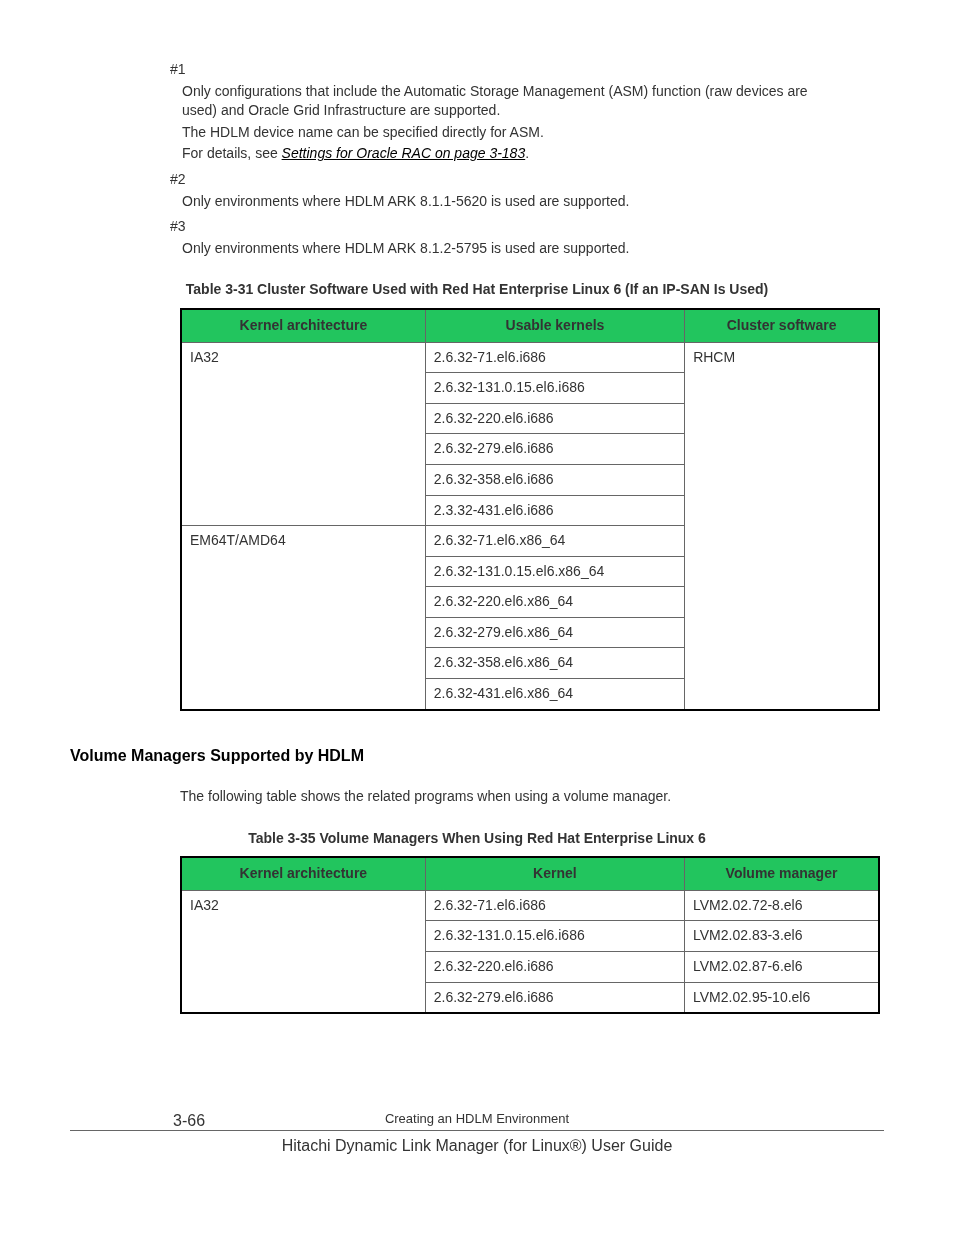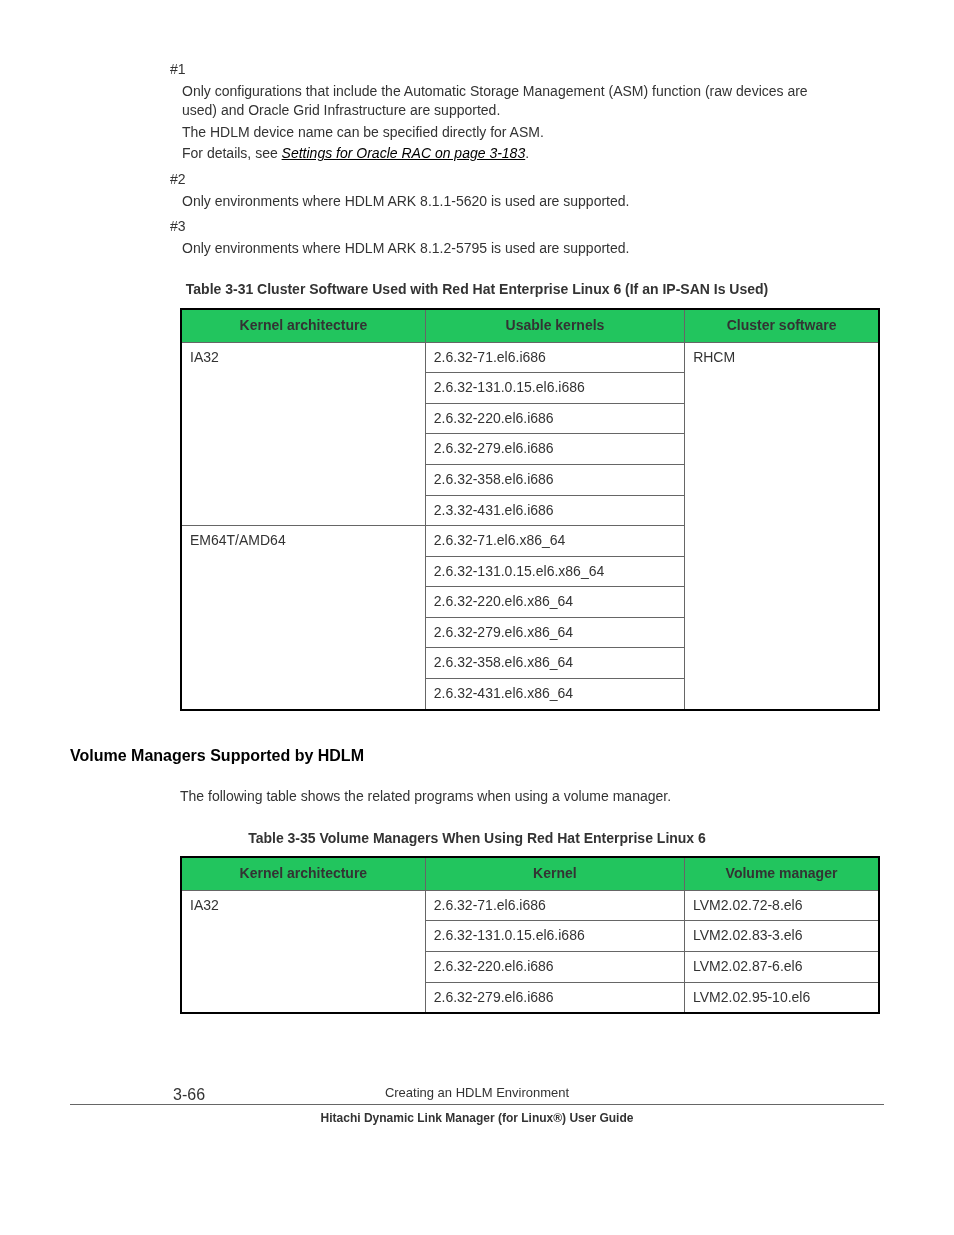--- a/index.html
+++ b/index.html
@@ -59,41 +59,41 @@
     color: #000000;
     font-size: 16px;
     font-weight: bold;
     margin: 34px 0 20px 0;
   }
   .section-para {
     margin-left: 110px;
     margin-right: 40px;
   }
   .footer {
-    margin-top: 70px;
+    margin-top: 96px;
     text-align: center;
     font-size: 13px;
   }
   .footer .chapter {
     display: block;
     margin-bottom: 2px;
   }
   .footer hr {
     border: none;
     border-top: 1px solid #666;
     margin: 2px 0 4px 0;
   }
   .page-num {
     position: absolute;
     left: 80px;
     font-size: 16px;
     margin-left: 23px;
   }
   .footer-wrap { position: relative; margin-top: 70px; }
-  .doc-title { font-size: 12px; font-weight: bold; }
+  .doc-title { font-size: 16px; }
 </style>
 </head>
 <body>
 
 <div class="note-label">#1</div>
 <div class="note-body">
   <p>Only configurations that include the Automatic Storage Management (ASM) function (raw devices are used) and Oracle Grid Infrastructure are supported.</p>
   <p>The HDLM device name can be specified directly for ASM.</p>
   <p>
     <span>For details, see </span><a href="#" class="xref">Settings for Oracle RAC on page 3-183</a><span>.</span>

